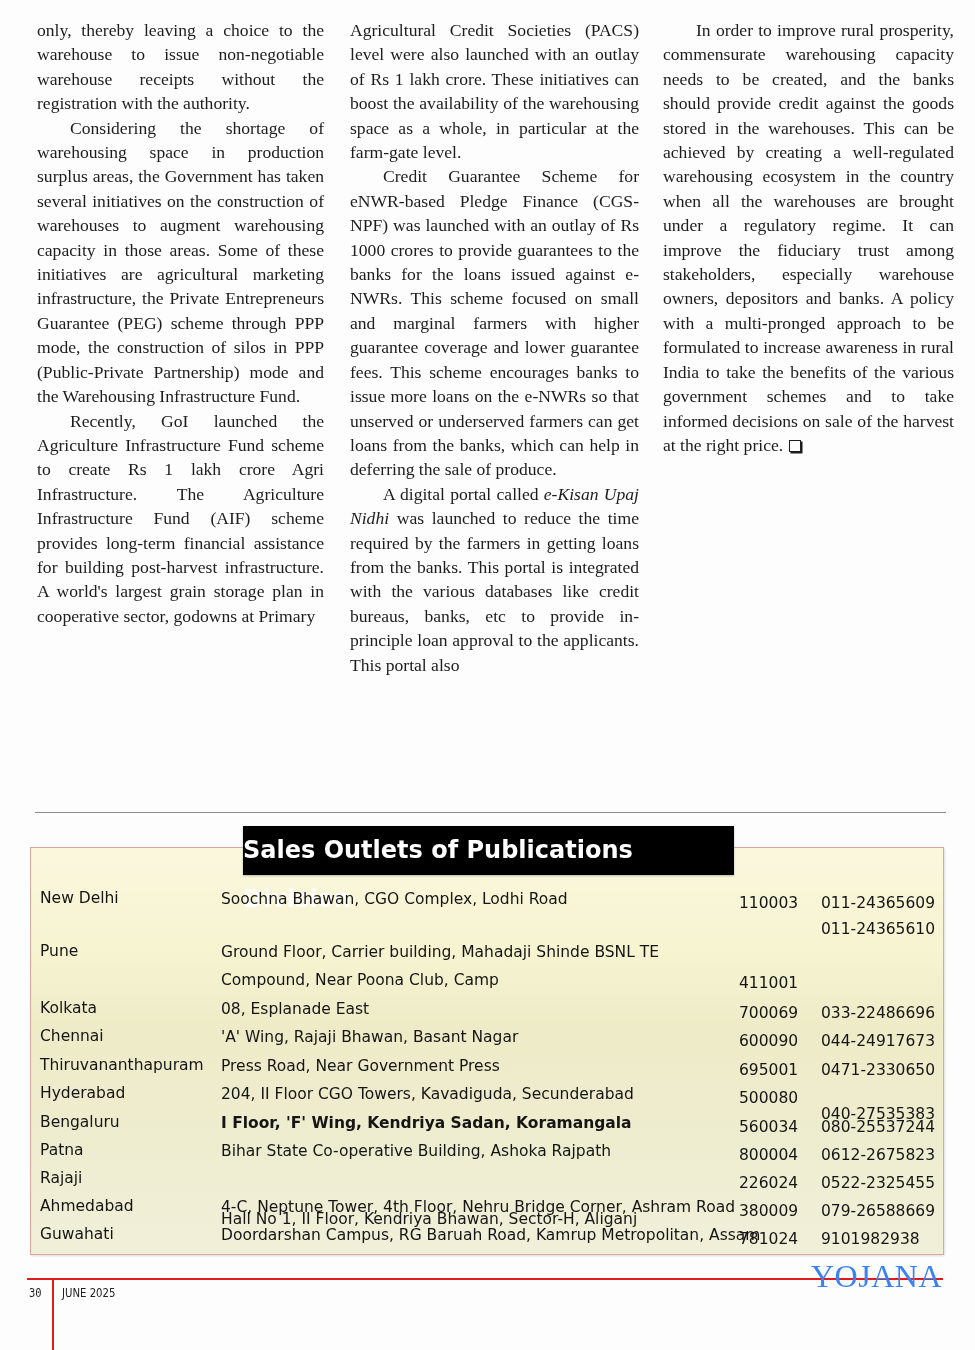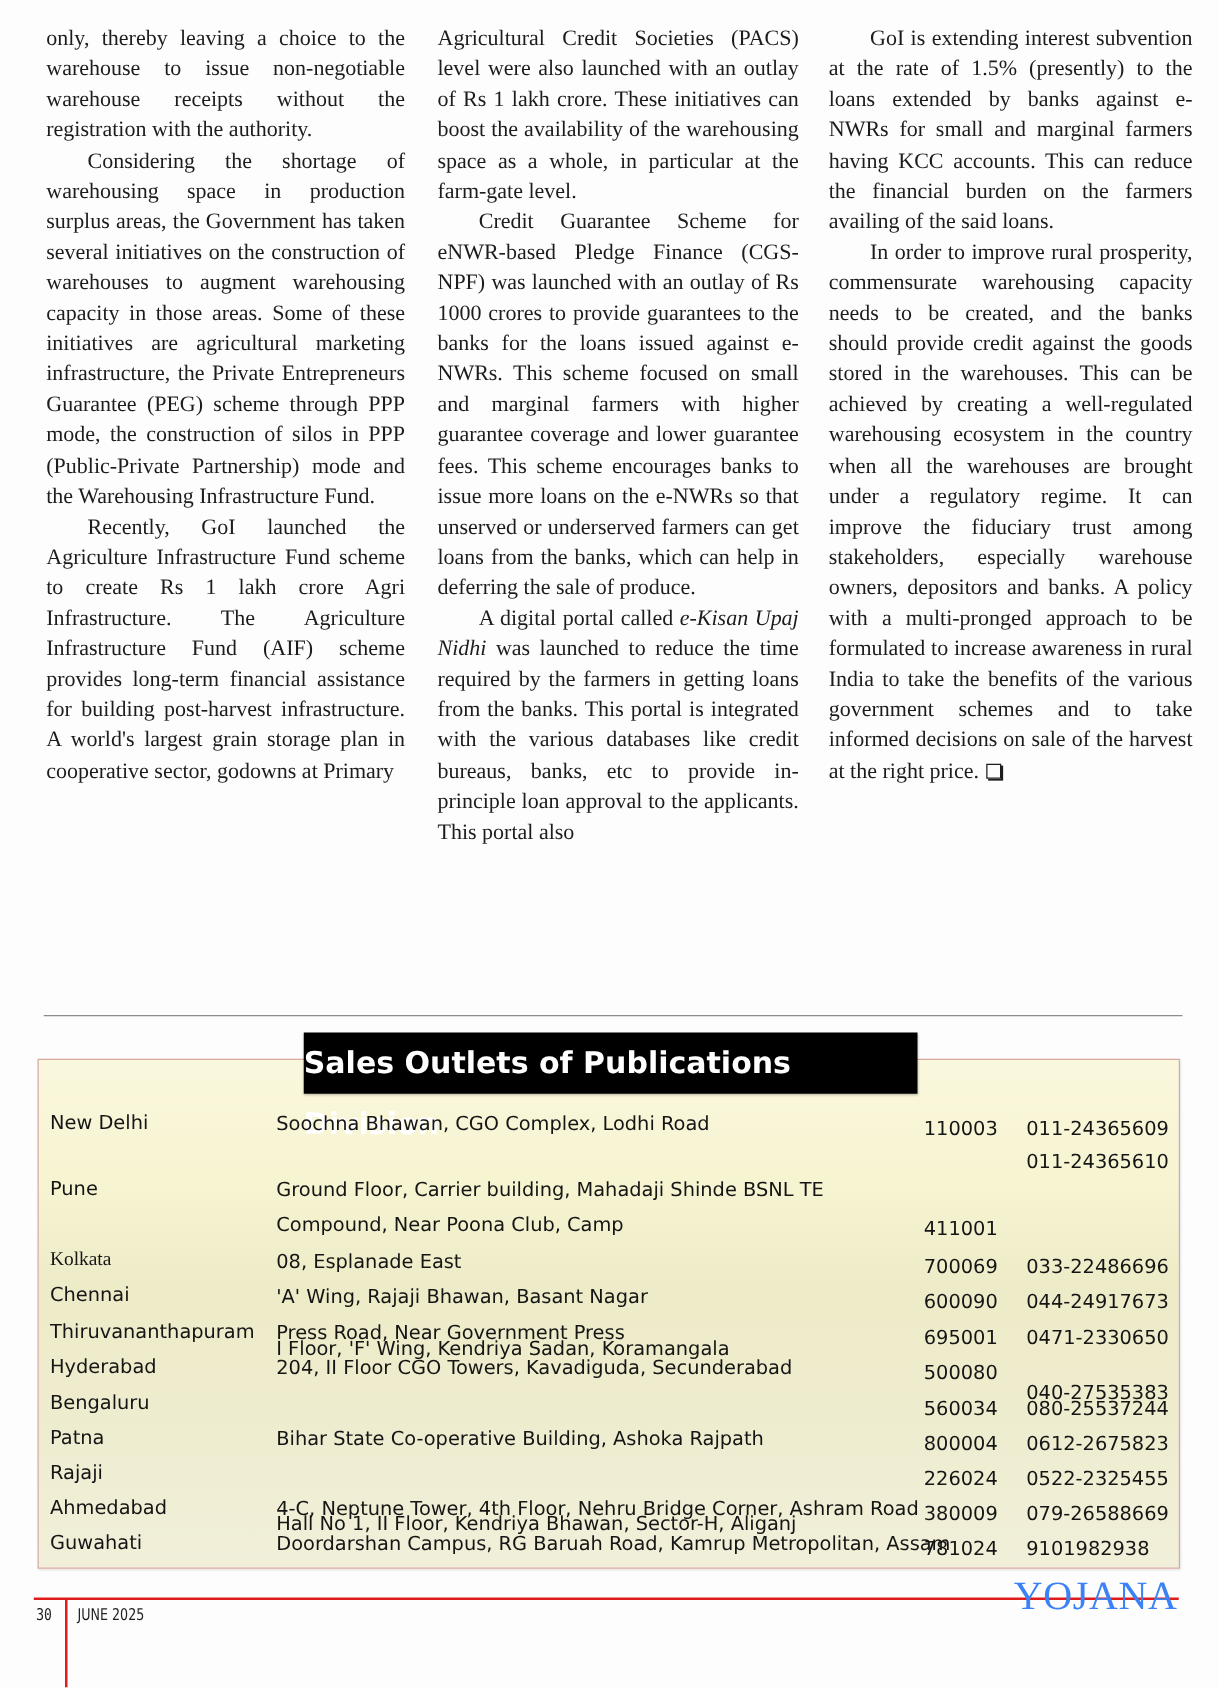--- a/index.html
+++ b/index.html
@@ -95,57 +95,56 @@
   <p class="indent">Recently, GoI launched the Agriculture Infrastructure Fund scheme to create Rs 1 lakh crore Agri Infrastructure. The Agriculture Infrastructure Fund (AIF) scheme provides long-term financial assistance for building post-harvest infrastructure. A world's largest grain storage plan in cooperative sector, godowns at Primary</p>
 </div>
 
 <div class="col" id="col2">
   <p>Agricultural Credit Societies (PACS) level were also launched with an outlay of Rs 1 lakh crore. These initiatives can boost the availability of the warehousing space as a whole, in particular at the farm-gate level.</p>
   <p class="indent">Credit Guarantee Scheme for eNWR-based Pledge Finance (CGS-NPF) was launched with an outlay of Rs 1000 crores to provide guarantees to the banks for the loans issued against e-NWRs. This scheme focused on small and marginal farmers with higher guarantee coverage and lower guarantee fees. This scheme encourages banks to issue more loans on the e-NWRs so that unserved or underserved farmers can get loans from the banks, which can help in deferring the sale of produce.</p>
   <p class="indent"><span>A digital portal called </span><em>e-Kisan Upaj Nidhi</em><span> was launched to reduce the time required by the farmers in getting loans from the banks. This portal is integrated with the various databases like credit bureaus, banks, etc to provide in-principle loan approval to the applicants. This portal also</span></p>
 </div>
 
 <div class="col" id="col3">
-  <p class="indent">GoI is extending interest subvention at the rate of 1.5% (presently) to the loans extended by banks against e-NWRs for small and marginal farmers having KCC accounts. This can reduce the financial burden on the farmers availing of the said loans.</p>
   <p class="indent"><span>In order to improve rural prosperity, commensurate warehousing capacity needs to be created, and the banks should provide credit against the goods stored in the warehouses. This can be achieved by creating a well-regulated warehousing ecosystem in the country when all the warehouses are brought under a regulatory regime. It can improve the fiduciary trust among stakeholders, especially warehouse owners, depositors and banks. A policy with a multi-pronged approach to be formulated to increase awareness in rural India to take the benefits of the various government schemes and to take informed decisions on sale of the harvest at the right price.</span><span class="endmark"></span></p>
 </div>
 
 <div class="sep"></div>
 
 <div class="sales-box"></div>
 <div class="sales-title">Sales Outlets of Publications Division</div>
 
 <div class="outlets" id="outlets">
     <div class="cell c-city" style="top: 889px;">New Delhi</div>
     <div class="cell c-addr" style="top: 890px;">Soochna Bhawan, CGO Complex, Lodhi Road</div>
     <div class="cell c-pin" style="top: 894px;">110003</div>
     <div class="cell c-tel" style="top: 894px;">011-24365609</div>
     <div class="cell c-tel" style="top: 920px;">011-24365610</div>
     <div class="cell c-city" style="top: 942px;">Pune</div>
     <div class="cell c-addr" style="top: 943px;">Ground Floor, Carrier building, Mahadaji Shinde BSNL TE</div>
     <div class="cell c-addr" style="top: 971px;">Compound, Near Poona Club, Camp</div>
     <div class="cell c-pin" style="top: 974px;">411001</div>
-    <div class="cell c-city" style="top: 999px; font-family: Liberation Serif, serif;">Kolkata</div>
+    <div class="cell c-city" style="top: 999px;">Kolkata</div>
     <div class="cell c-addr" style="top: 1000px;">08, Esplanade East</div>
     <div class="cell c-pin" style="top: 1004px;">700069</div>
     <div class="cell c-tel" style="top: 1004px;">033-22486696</div>
     <div class="cell c-city" style="top: 1027px;">Chennai</div>
     <div class="cell c-addr" style="top: 1028px;">'A' Wing, Rajaji Bhawan, Basant Nagar</div>
     <div class="cell c-pin" style="top: 1032px;">600090</div>
     <div class="cell c-tel" style="top: 1032px;">044-24917673</div>
     <div class="cell c-city" style="top: 1056px;">Thiruvananthapuram</div>
     <div class="cell c-addr" style="top: 1057px;">Press Road, Near Government Press</div>
     <div class="cell c-pin" style="top: 1061px;">695001</div>
     <div class="cell c-tel" style="top: 1061px;">0471-2330650</div>
     <div class="cell c-city" style="top: 1084px;">Hyderabad</div>
     <div class="cell c-addr" style="top: 1085px;">204, II Floor CGO Towers, Kavadiguda, Secunderabad</div>
     <div class="cell c-pin" style="top: 1089px;">500080</div>
     <div class="cell c-tel" style="top: 1089px; margin-top: 16px;">040-27535383</div>
     <div class="cell c-city" style="top: 1113px;">Bengaluru</div>
-    <div class="cell c-addr" style="top: 1070px;">I Floor, 'F' Wing, Kendriya Sadan, Koramangala</div>
+    <div class="cell c-addr" style="top: 1114px; font-weight: bold;">I Floor, 'F' Wing, Kendriya Sadan, Koramangala</div>
     <div class="cell c-pin" style="top: 1118px;">560034</div>
     <div class="cell c-tel" style="top: 1118px;">080-25537244</div>
     <div class="cell c-city" style="top: 1141px;">Patna</div>
     <div class="cell c-addr" style="top: 1142px;">Bihar State Co-operative Building, Ashoka Rajpath</div>
     <div class="cell c-pin" style="top: 1146px;">800004</div>
     <div class="cell c-tel" style="top: 1146px;">0612-2675823</div>
     <div class="cell c-city" style="top: 1169px;">Rajaji</div>
     <div class="cell c-addr" style="top: 1170px; margin-top: 40px;">Hall No 1, II Floor, Kendriya Bhawan, Sector-H, Aliganj</div>
     <div class="cell c-pin" style="top: 1174px;">226024</div>
     <div class="cell c-tel" style="top: 1174px;">0522-2325455</div>

